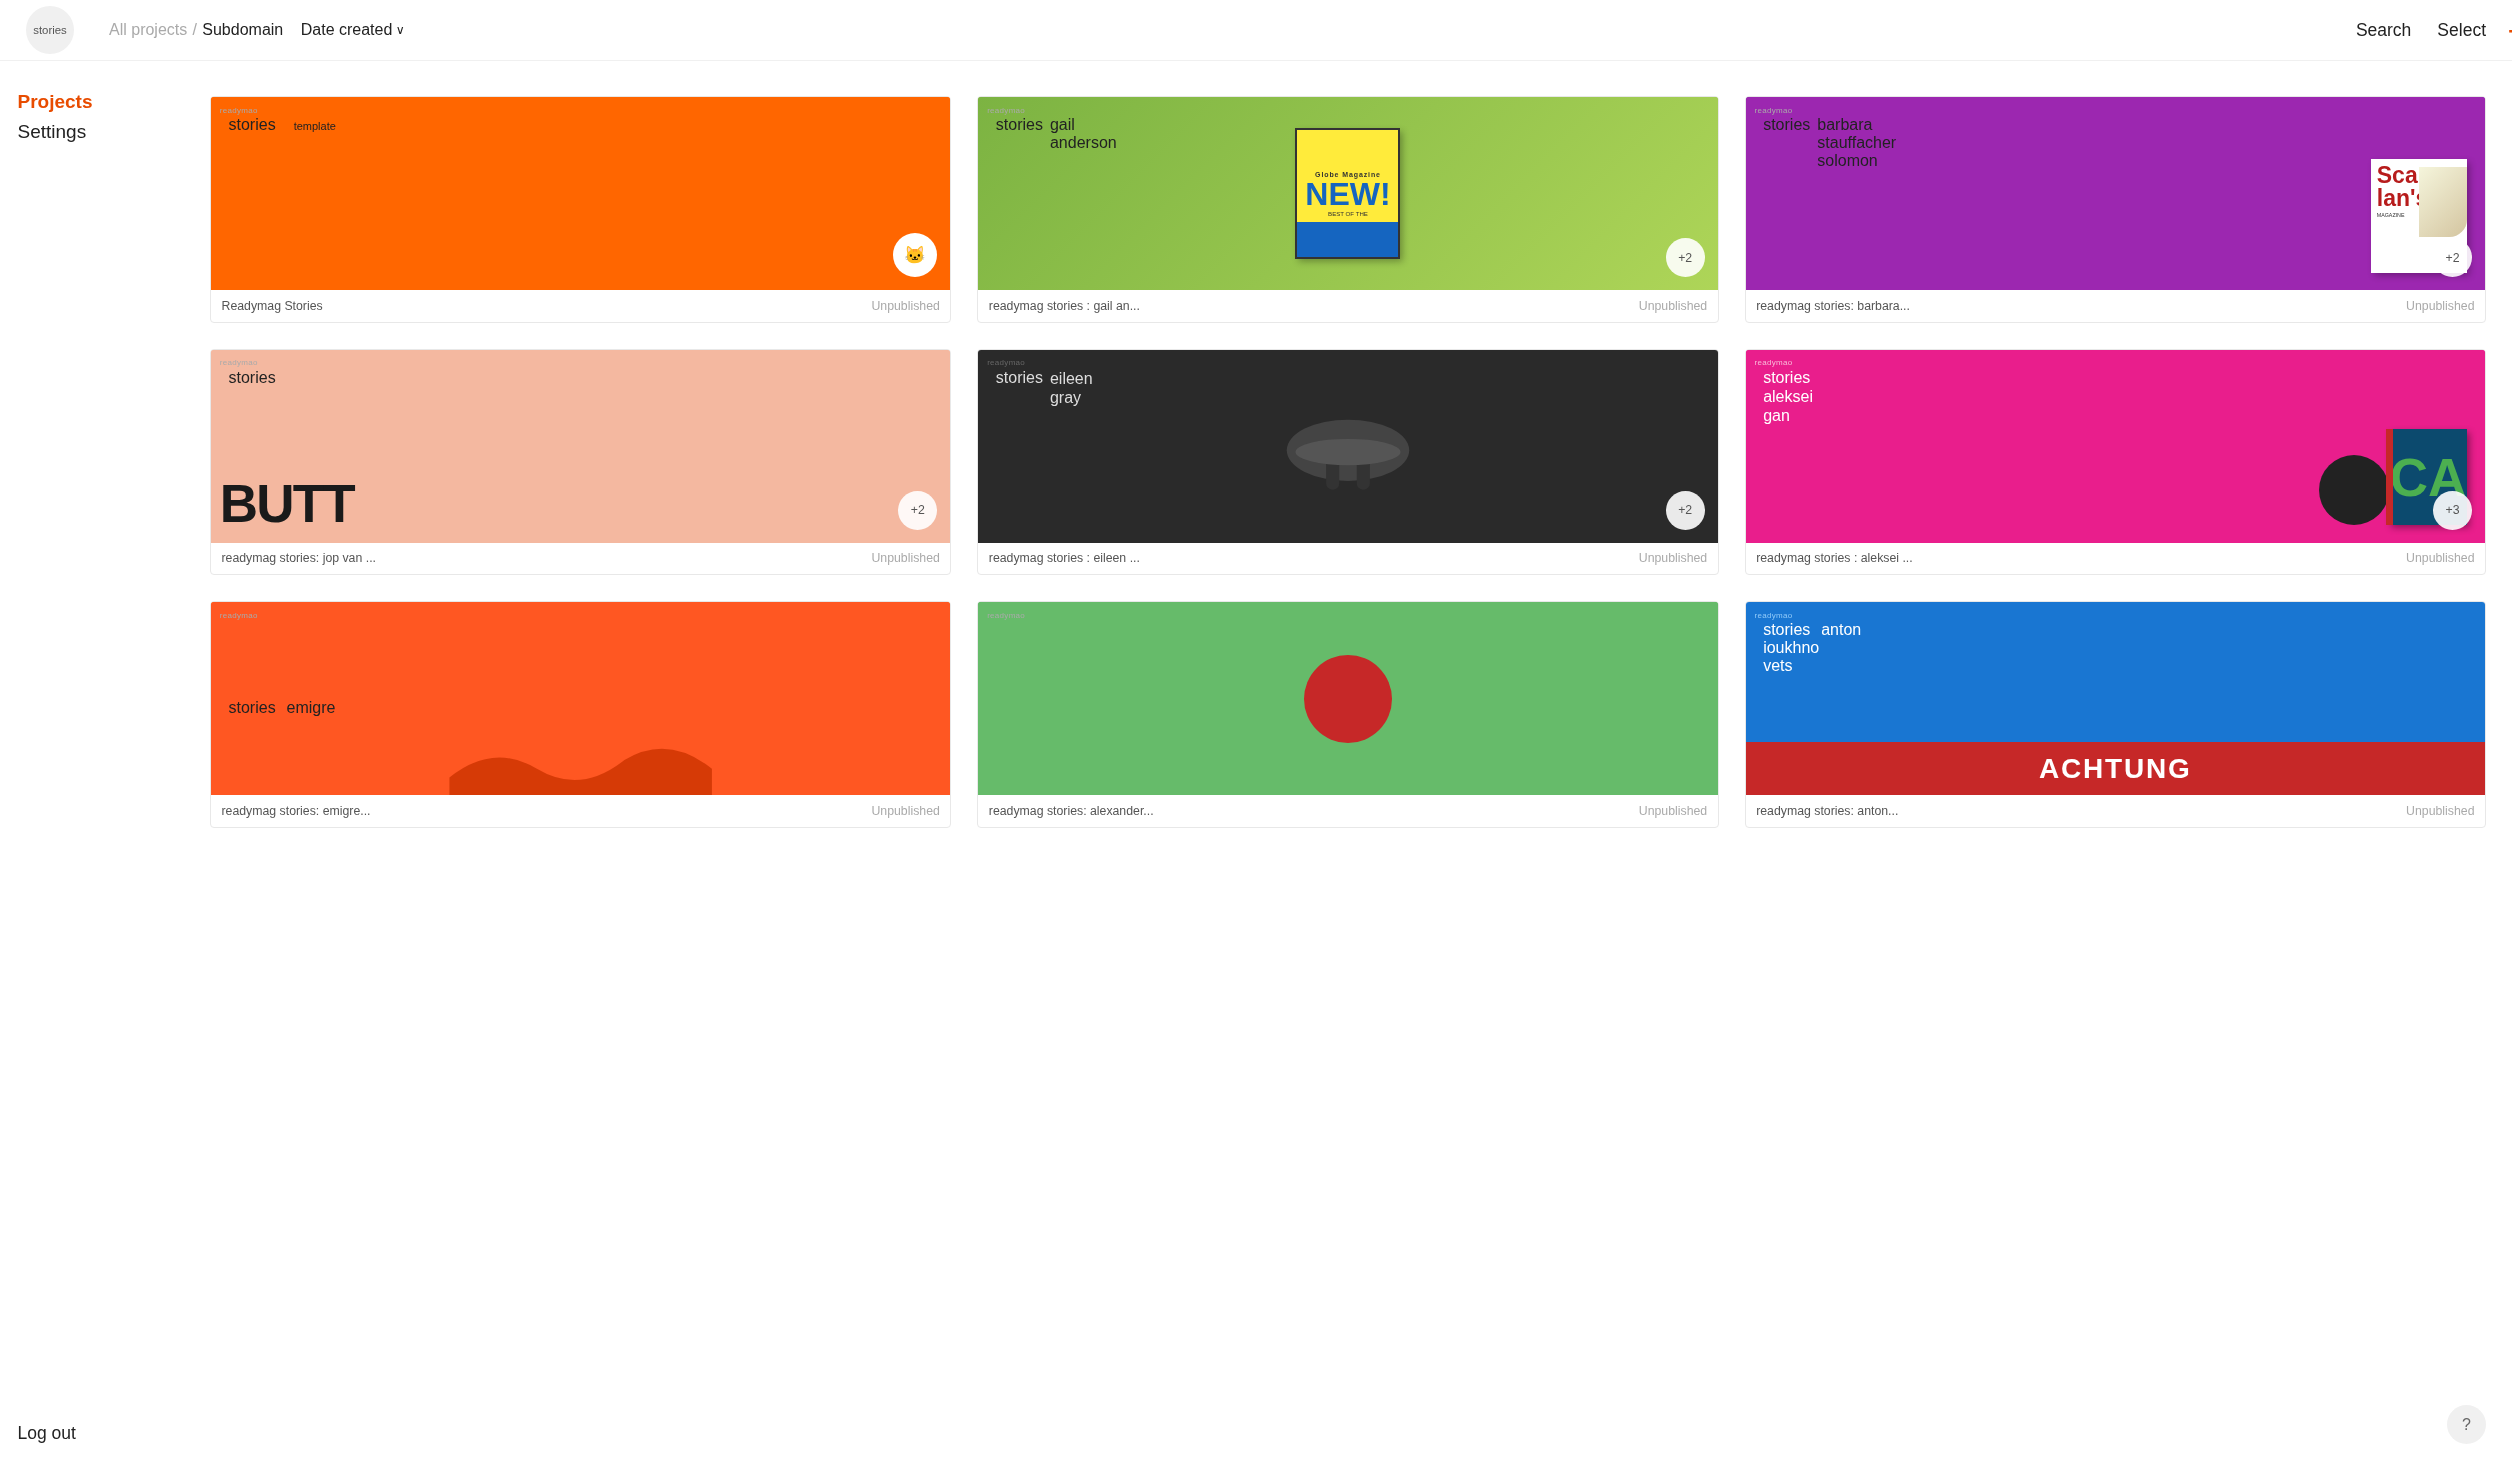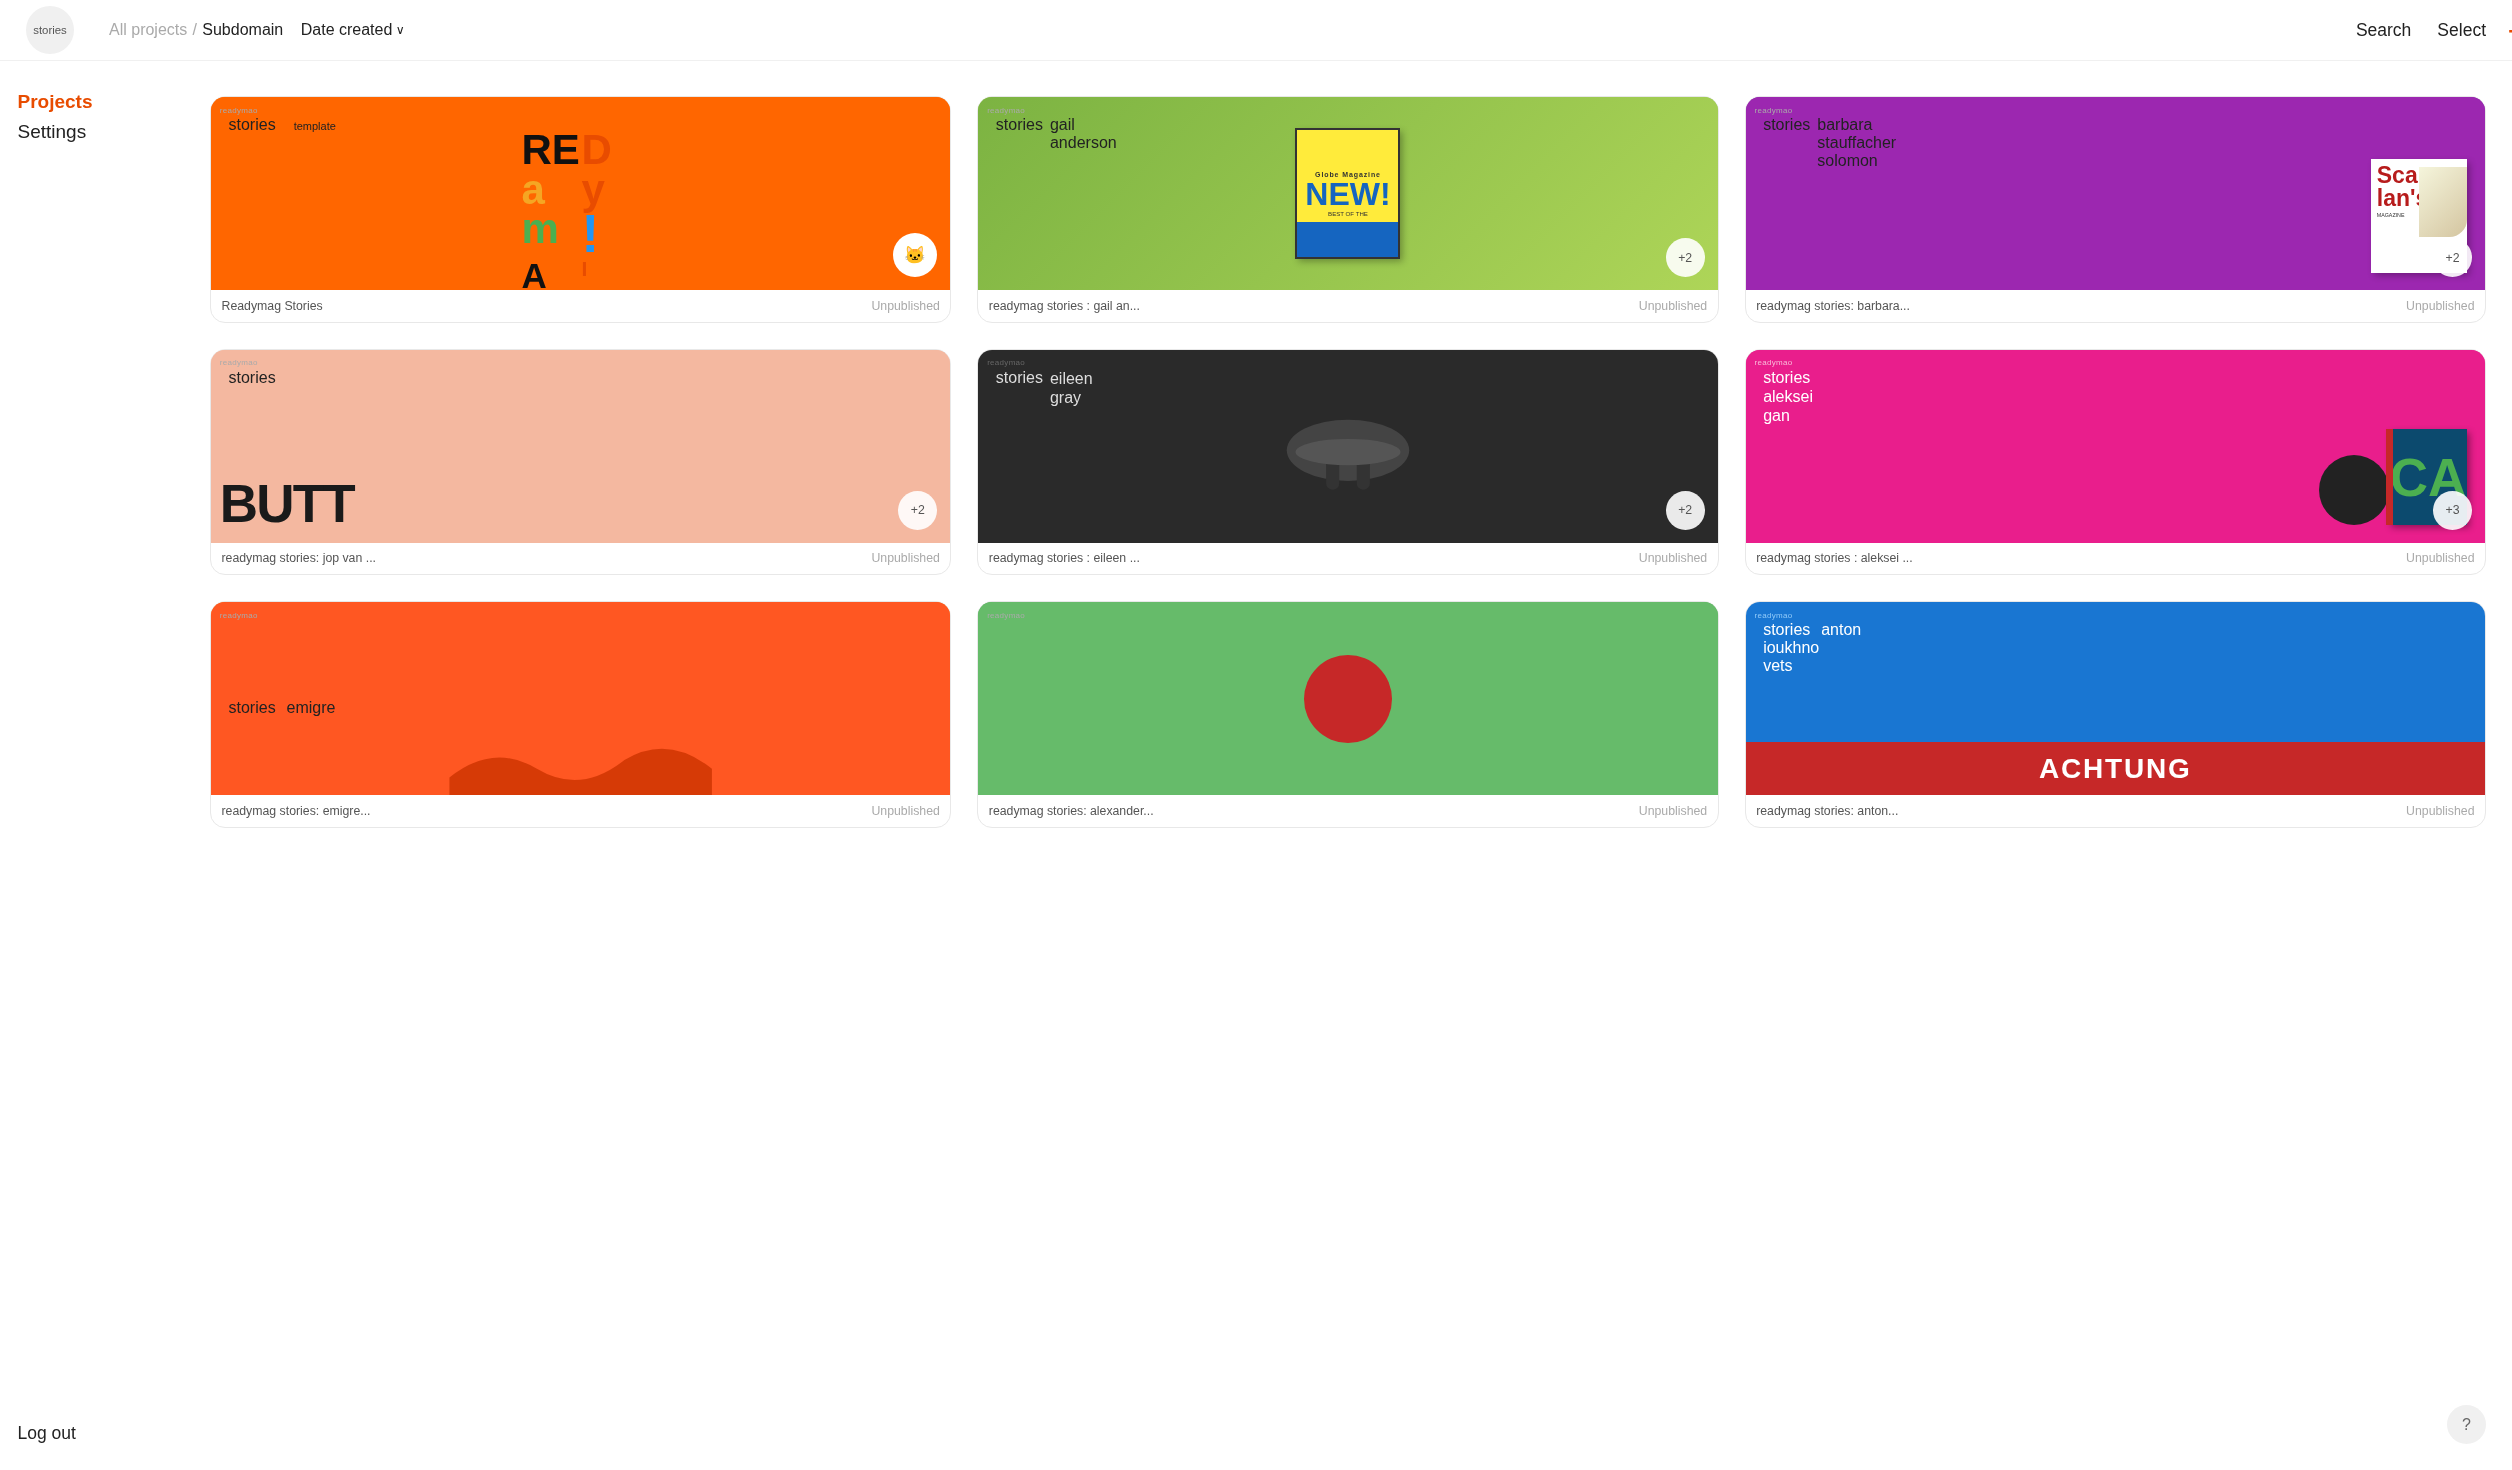--- a/index.html
+++ b/index.html
@@ -165,21 +165,21 @@
     .projects-grid {
       display: grid;
       grid-template-columns: repeat(3, 1fr);
       gap: 26px;
     }
 
     
     .project-card {
       cursor: pointer;
       border: 0.9px solid #e8e8e8;
-      border-radius: 15px;
+      border-radius: 4px;
       overflow: hidden;
       background: #fff;
     }
     .card-thumbnail {
       position: relative;
       width: 100%;
       height: 193px;
       overflow: hidden;
       background: #f5f5f5;
     }
@@ -503,32 +503,20 @@
   <div class="projects-grid">
 
     <div class="project-card">
       <div class="card-thumbnail thumb-1">
         <div class="thumb-1-content">
           <span class="card-label readymag-label">readymao</span>
           <div style="position:absolute;top:19px;left:17.5px;right:17.5px;display:flex;gap:7px;align-items:baseline;">
             <span style="font-size:16px;color:#222;">stories</span>
             <span style="font-size:11px;color:#222;margin-left:11px;">template</span>
           </div>
-          <div style="position:absolute;top:48px;left:13px;right:13px;bottom:13px;background:#ff6600;display:flex;align-items:center;justify-content:center;">
-            <div style="display:grid;grid-template-columns:1fr 1fr;font-size:42px;font-weight:900;line-height:0.9;gap:1.8px;">
-              <span style="color:#111;">RE</span>
-              <span style="color:#e84c00;">D</span>
-              <span style="color:#f5a623;">a</span>
-              <span style="color:#e84c00;">y</span>
-              <span style="color:#4caf50;">m</span>
-              <span style="color:#2196f3;font-size:53px;">!</span>
-              <span style="color:#111;font-size:35px;">A</span>
-              <span style="color:#e84c00;font-size:21px;">I</span>
-            </div>
-          </div>
           <div class="circle-cat">
             <span style="font-size:17.5px;">🐱</span>
           </div>
         </div>
       </div>
       <div class="card-footer">
         <span class="card-name">Readymag Stories</span>
         <span class="card-status">Unpublished</span>
       </div>
     </div>

